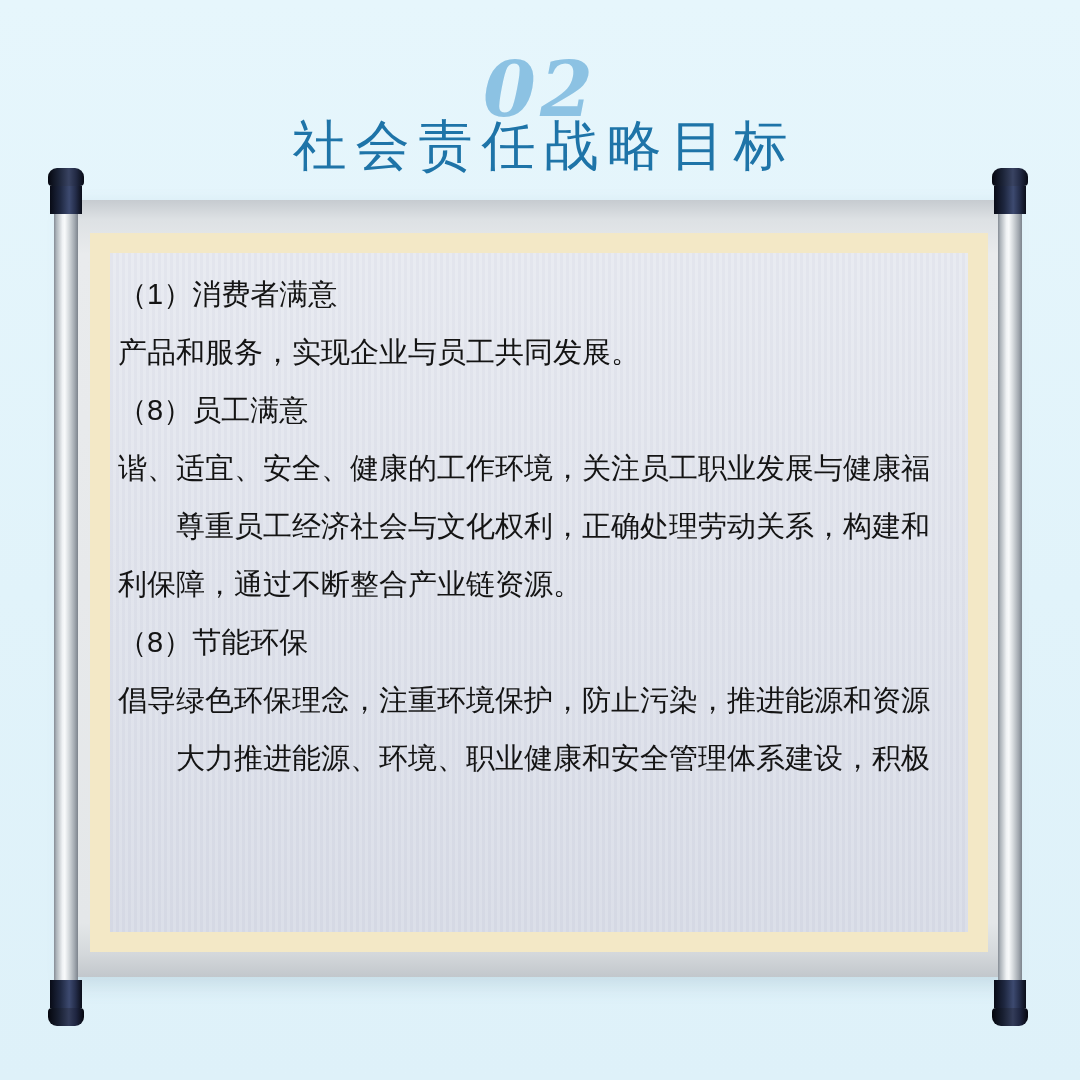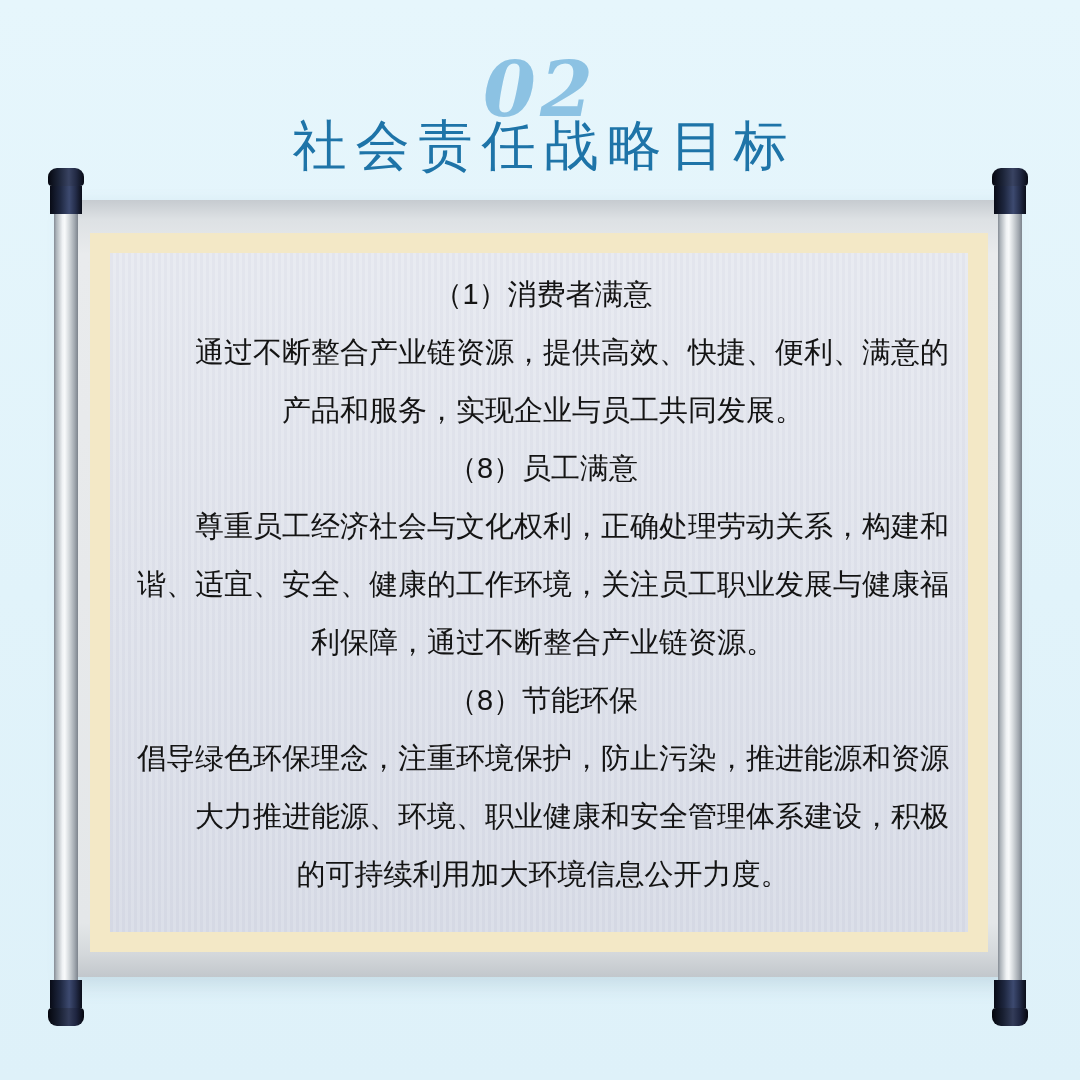--- a/index.html
+++ b/index.html
@@ -27,21 +27,20 @@
     background:linear-gradient(180deg,#c6cbd0 0%,#dde1e4 2.5%,#e9ebed 7%,#e7e9eb 50%,#e4e7e9 93%,#d4d8db 97%,#c2c7cc 100%);
     box-shadow:0 8px 18px rgba(90,125,150,0.18);
     z-index:1;
   }
   .banner-frame{
     box-sizing:border-box;width:100%;height:100%;
     border:20px solid #f3e8c6;
     background:
       linear-gradient(180deg,rgba(255,255,255,0.20) 0%,rgba(150,160,185,0.10) 100%),
       repeating-linear-gradient(90deg,#dcdfe9 0px,#dcdfe9 3px,#e3e6ee 3px,#e3e6ee 6px);
-    text-align: center;
   }
   .banner-content{
     box-sizing:border-box;width:100%;height:100%;
     padding:12px 0 0 8px;color:#141414;
     font-size:29px;line-height:58px;white-space:nowrap;
   }
   .line{height:58px;}
   .line.indent{padding-left:58px;}
   
   .pole{
@@ -74,36 +73,34 @@
 
   <div class="section-number">02</div>
   <div class="page-title">社会责任战略目标</div>
 
   <div class="banner">
     <div class="banner-frame">
       <div class="banner-content">
 
         <div>
           <div class="line">（1）消费者满意</div>
-          <div class="line indent">通过不断整合产业链资源，提供高效、快捷、便利、满意的</div>
           <div class="line">产品和服务，实现企业与员工共同发展。</div>
         </div>
 
         <div>
           <div class="line">（8）员工满意</div>
+          <div class="line">谐、适宜、安全、健康的工作环境，关注员工职业发展与健康福</div>
           <div class="line indent">尊重员工经济社会与文化权利，正确处理劳动关系，构建和</div>
-          <div class="line">谐、适宜、安全、健康的工作环境，关注员工职业发展与健康福</div>
           <div class="line">利保障，通过不断整合产业链资源。</div>
         </div>
 
         <div>
           <div class="line">（8）节能环保</div>
           <div class="line">倡导绿色环保理念，注重环境保护，防止污染，推进能源和资源</div>
           <div class="line indent">大力推进能源、环境、职业健康和安全管理体系建设，积极</div>
-          <div class="line">的可持续利用加大环境信息公开力度。</div>
         </div>
 
       </div>
     </div>
   </div>
 
   <div class="pole pole-left"></div>
   <div class="pole pole-right"></div>
 
   <div class="cap cap-top-left">

